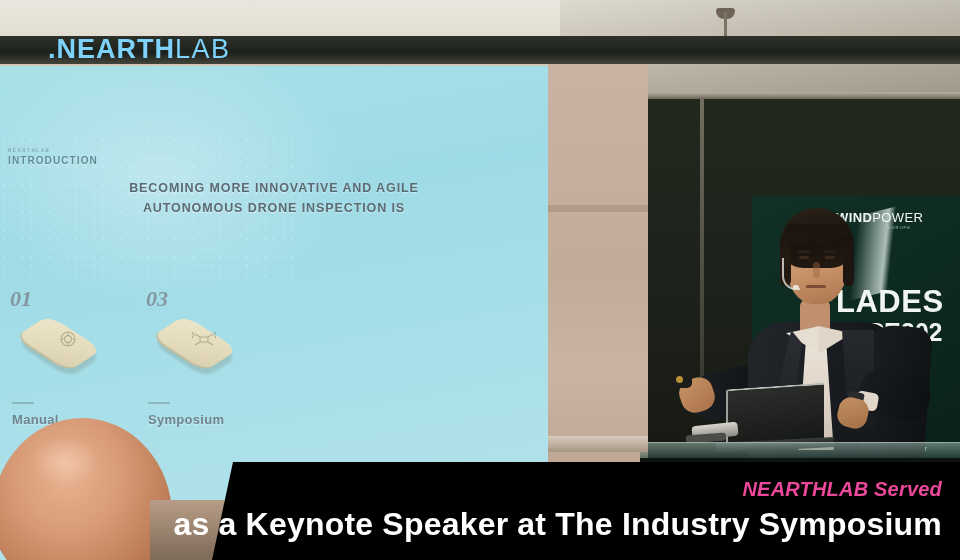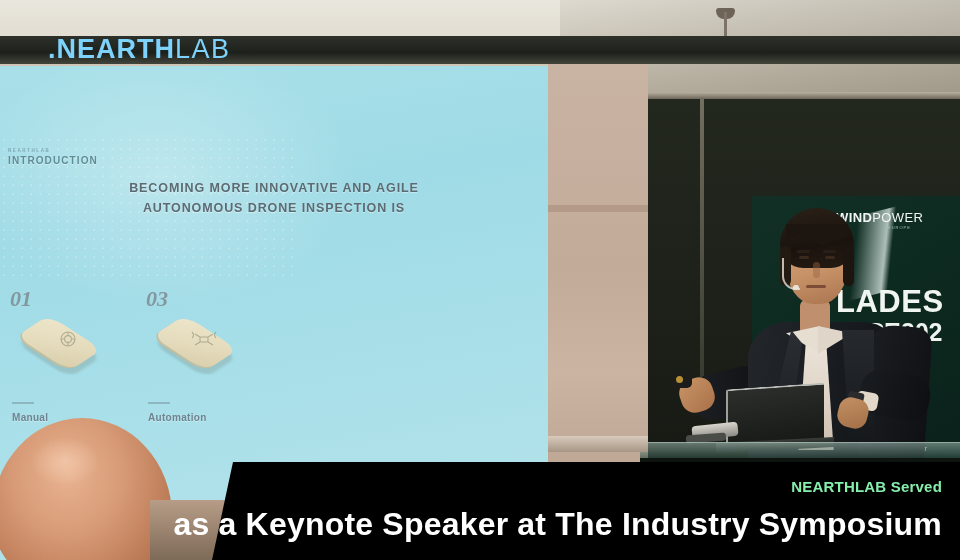--- a/index.html
+++ b/index.html
@@ -135,21 +135,21 @@
     position: absolute; left: 38px; top: 26px; width: 36px; height: 22px;
     opacity: .5;
   }
   .card-icon svg { width: 100%; height: 100%; display: block; }
   .step-rule {
     position: absolute; left: 8px; top: 118px; width: 22px; height: 2px;
     background: rgba(120,150,158,.55);
   }
   .step-label {
     position: absolute; left: 8px; top: 128px;
-    font-size: 10px; font-weight: bold; color: #6f8490; letter-spacing: .3px;
+    font-size: 13px; font-weight: bold; color: #6f8490; letter-spacing: .3px;
     text-shadow: 0 1px 1px rgba(255,255,255,.4);
   }
   .step-sub {
     position: absolute; left: 8px; top: 142px; width: 74px;
     font-size: 6.5px; font-weight: bold; color: #7e939e; line-height: 9px;
     letter-spacing: .2px;
   }
 
   
   .backdrop {
@@ -376,21 +376,21 @@
   .logo .dot { font-size: 27px; }
 
   
   .caption {
     position: absolute; left: 0; top: 462px; width: 960px; height: 98px;
     background: #000;
     clip-path: polygon(233px 0, 960px 0, 960px 98px, 212px 98px);
   }
   .caption-l1 {
     position: absolute; right: 18px; top: 478px;
-    font-size: 15px; font-weight: bold; color: #86efac; letter-spacing: .2px;
+    font-size: 20px; font-weight: bold; color: #ec4899; letter-spacing: .2px; font-style: italic;
   }
   .caption-l2 {
     position: absolute; right: 18px; top: 506px;
     font-size: 32px; font-weight: bold; color: #fff; letter-spacing: .2px;
   }
 </style>
 </head>
 <body>
 
 <div id="stage">
@@ -451,21 +451,21 @@
             <svg viewBox="0 0 36 22">
                 <g fill="none" stroke="#7b7a5e" stroke-width="1.1">
               <rect x="14" y="9" width="8" height="5" rx="1"></rect>
               <path d="M14 9l-5-3M22 9l5-3M14 14l-5 3M22 14l5 3"></path>
               <path d="M6 4q3 3 0 6M30 4q-3 3 0 6"></path>
                 </g>
               </svg>
           </div>
         </div>
         <div class="step-rule"></div>
-        <div class="step-label">Automation</div>
+        <div class="step-label">Symposium</div>
       </div>
 
 
 
     </div>
   </div>
 
   <div class="backdrop">
     <div class="backdrop-swoosh"></div>
     <div class="bd-windpower">

